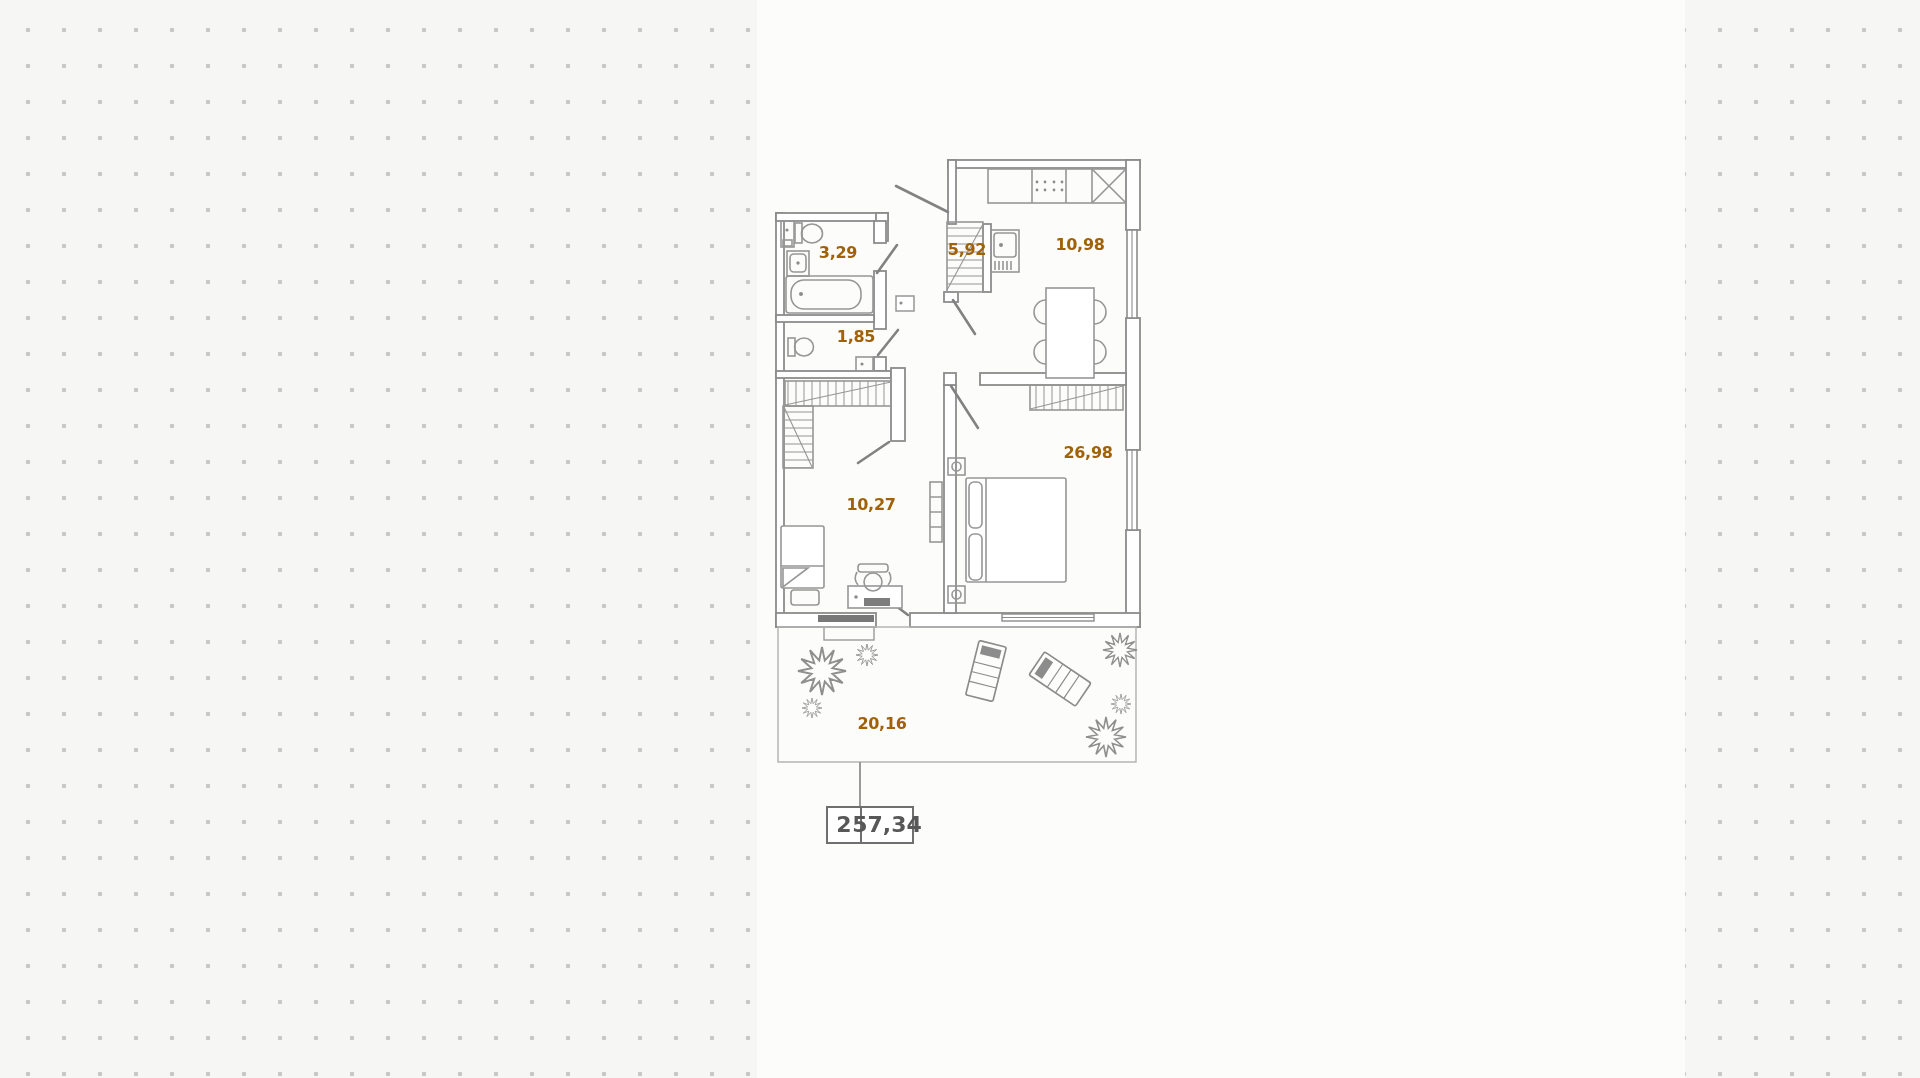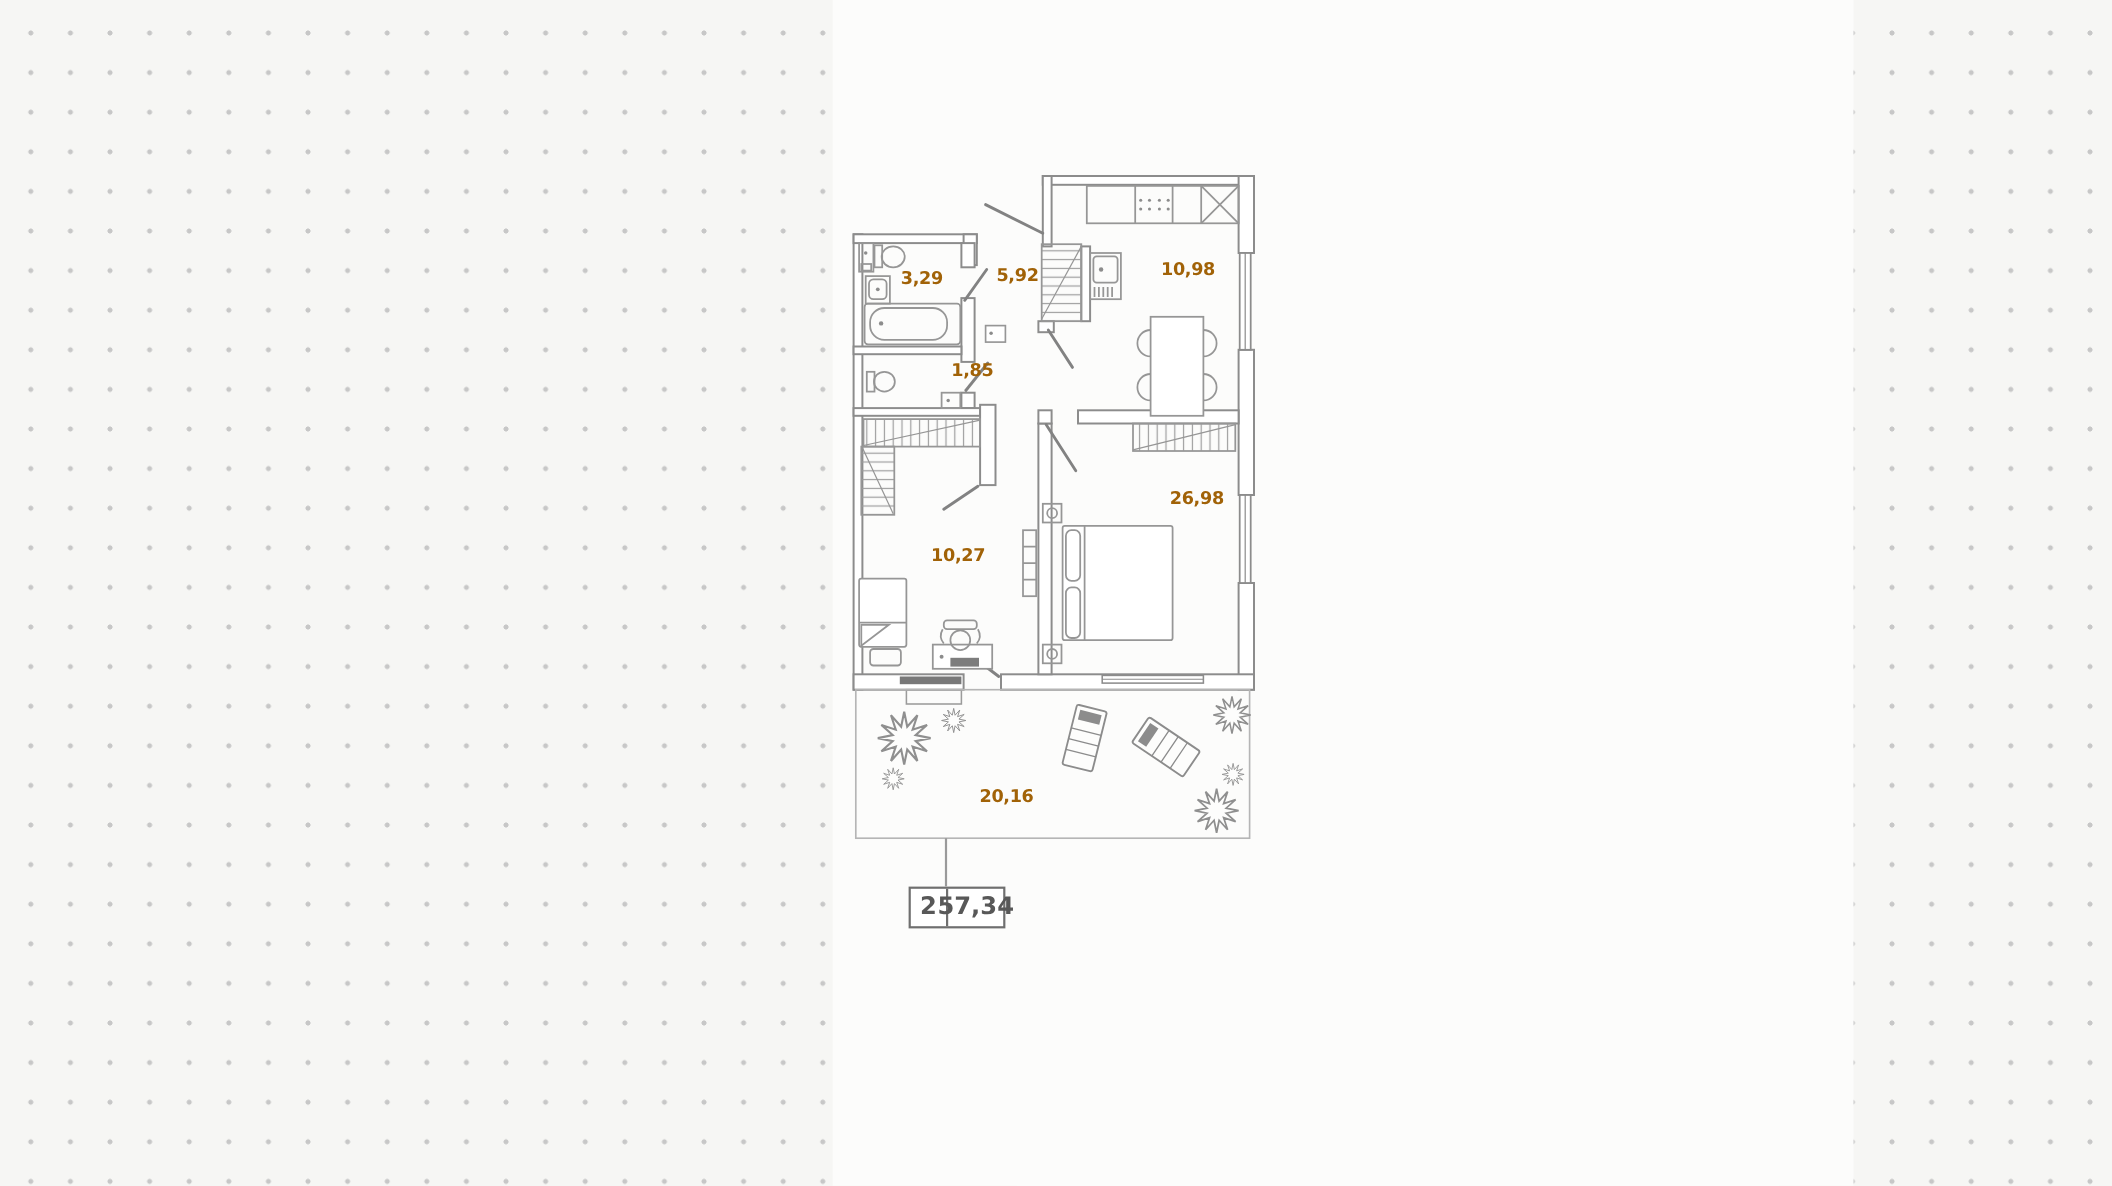--- a/index.html
+++ b/index.html
@@ -240,23 +240,23 @@
     <use href="#plantShape" transform="translate(1121,704) scale(0.5)"></use>
     <use href="#plantShape" transform="translate(1106,737) scale(1.0)"></use>
     <use href="#loungerShape" transform="translate(986,671) rotate(14)"></use>
     <use href="#loungerShape" transform="translate(1060,679) rotate(-56)"></use>
   </g>
 
   <path d="M860,762 V806" stroke="#9a9a9a" stroke-width="2" fill="none"></path>
 </svg>
 
 <span class="lbl" style="left:838px;top:253px">3,29</span>
-<span class="lbl" style="left:925px;top:250px">5,92</span>
+<span class="lbl" style="left:967px;top:250px">5,92</span>
 <span class="lbl" style="left:1080px;top:245px">10,98</span>
-<span class="lbl" style="left:884px;top:337px">1,85</span>
+<span class="lbl" style="left:856px;top:337px">1,85</span>
 <span class="lbl" style="left:871px;top:505px">10,27</span>
 <span class="lbl" style="left:1088px;top:453px">26,98</span>
-<span class="lbl" style="left:915px;top:724px">20,16</span>
+<span class="lbl" style="left:882px;top:724px">20,16</span>
 
 <div class="summary">
   <div class="cell cell-rooms">2</div>
   <div class="cell cell-area">57,34</div>
 </div>
 
 </body></html>

